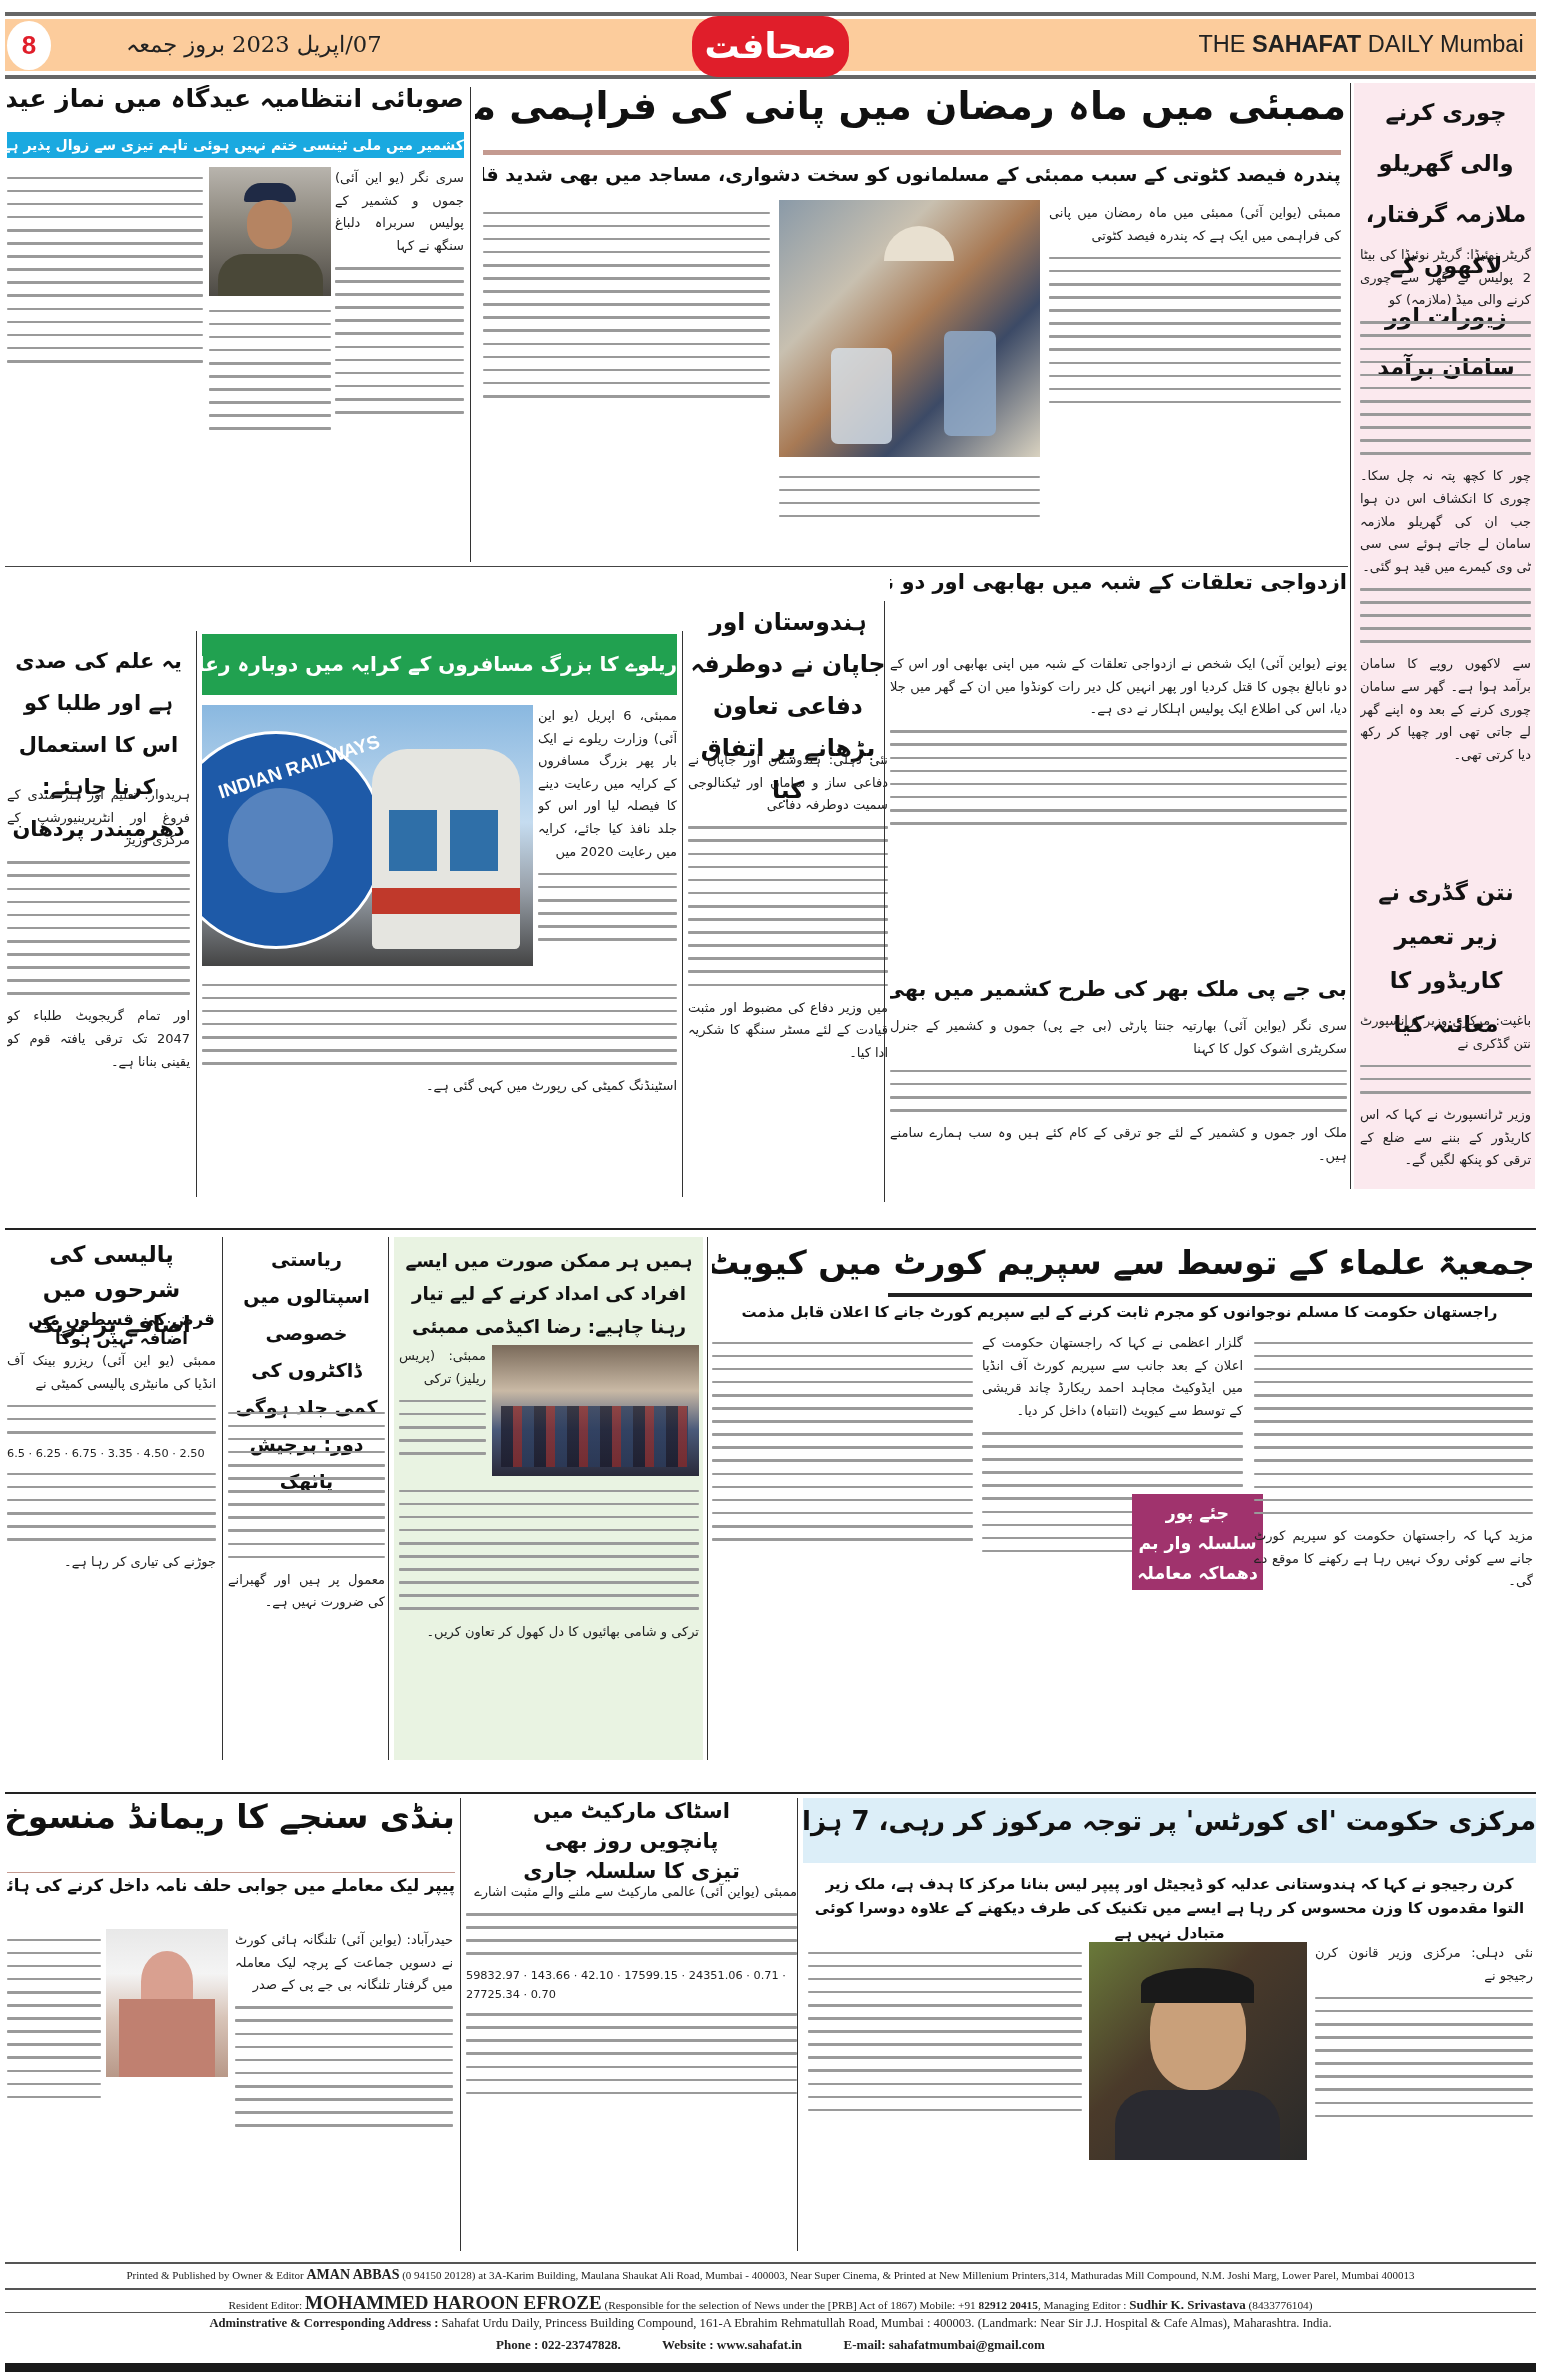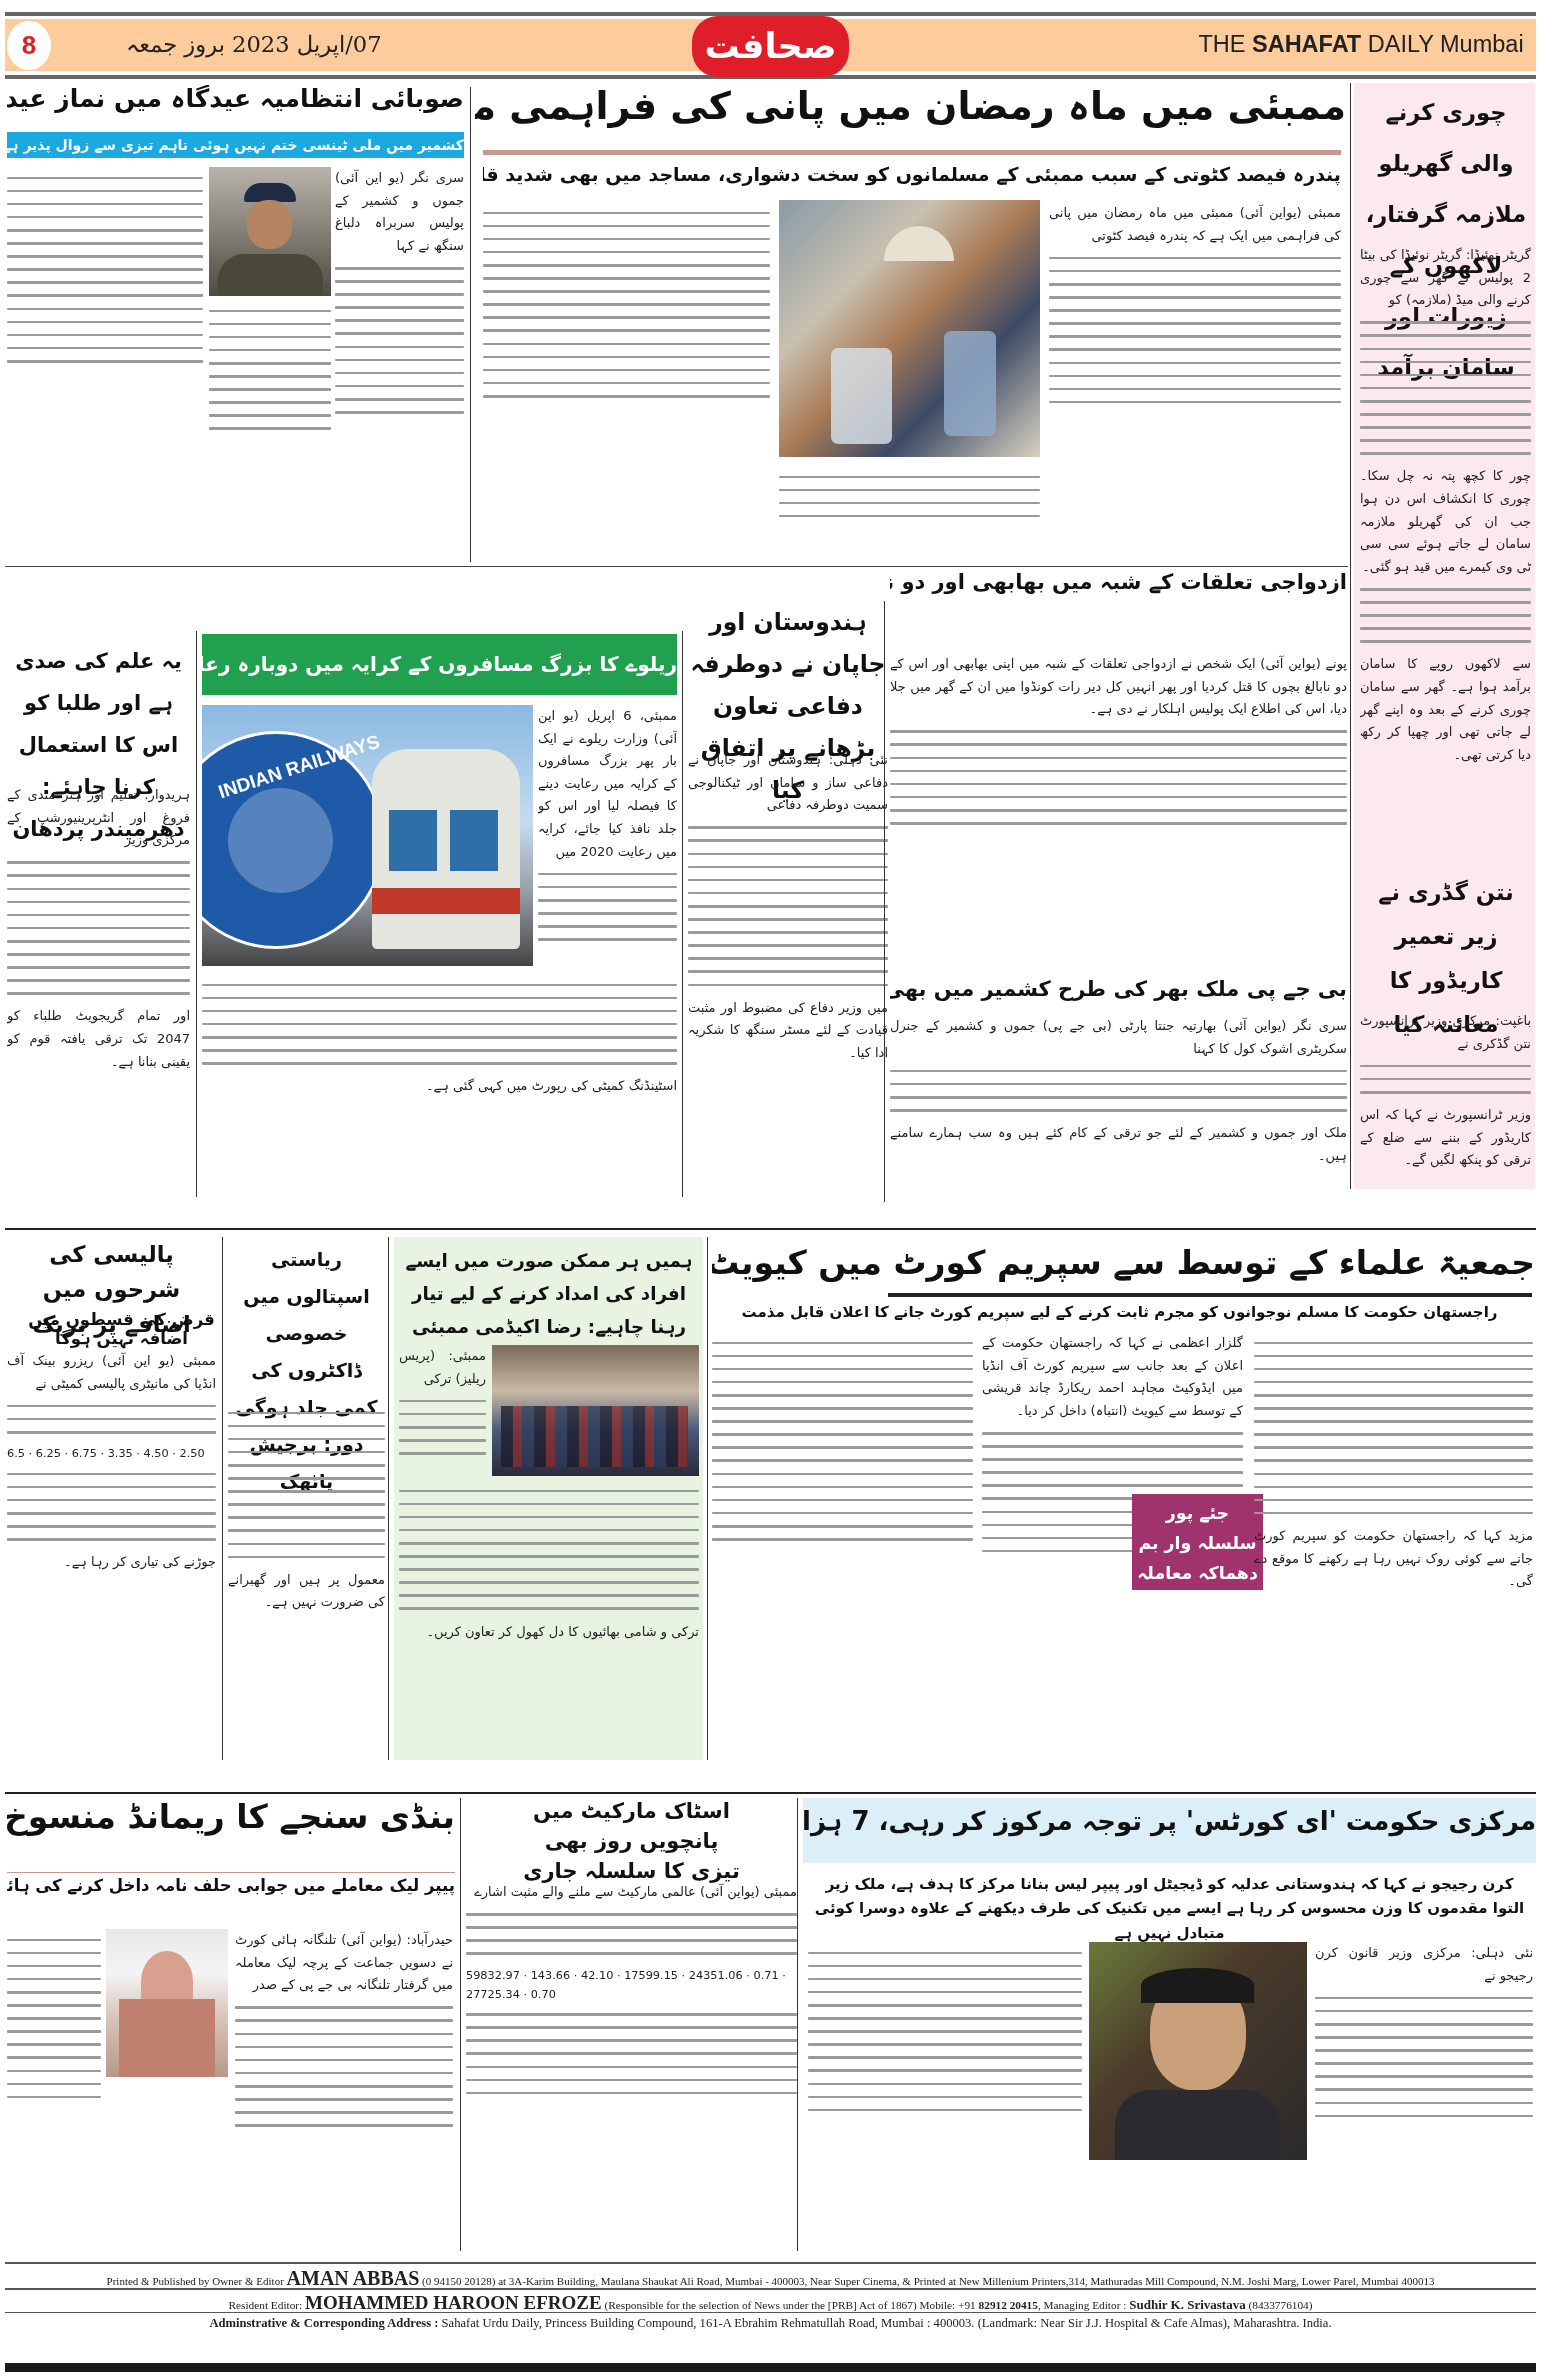--- a/index.html
+++ b/index.html
@@ -259,20 +259,27 @@
     <div class="filler-line"></div>
     <div class="filler-line"></div>
     <div class="filler-line"></div>
     <div class="filler-line"></div>
     <div class="filler-line"></div>
     <div class="filler-line"></div>
   </div>
 
 <div id="footer" class="abs" style="height:118px;">
   <div class="foot-rule" style="top:1.7px; height:2.6px;"></div>
-  <div class="foot-row" style="top:7px; font-size:11px;"><span>Printed &amp; Published by Owner &amp; Editor </span><b style="font-size:20px;">AMAN ABBAS</b><span> (0 94150 20128) at 3A-Karim Building, Maulana Shaukat Ali Road, Mumbai - 400003, Near Super Cinema, &amp; Printed at New Millenium Printers,314, Mathuradas Mill Compound, N.M. Joshi Marg, Lower Parel, Mumbai 400013</span></div>
+  <div class="foot-row" style="top:7px; font-size:11px;"><span>Printed &amp; Published by Owner &amp; Editor </span><b style="font-size:14px;">AMAN ABBAS</b><span> (0 94150 20128) at 3A-Karim Building, Maulana Shaukat Ali Road, Mumbai - 400003, Near Super Cinema, &amp; Printed at New Millenium Printers,314, Mathuradas Mill Compound, N.M. Joshi Marg, Lower Parel, Mumbai 400013</span></div>
   <div class="foot-rule" style="top:28px;"></div>
   <div class="foot-row" style="top:32px; font-size:11.3px;"><span>Resident Editor: </span><b style="font-size:19px;">MOHAMMED HAROON EFROZE</b><span> (Responsible for the selection of News under the [PRB] Act of 1867) Mobile: +91 </span><b>82912 20415</b><span>, Managing Editor : </span><b style="font-size:13px;">Sudhir K. Srivastava</b><span> (8433776104)</span></div>
   <div class="foot-rule" style="top:52px; height:0.9px;"></div>
   <div class="foot-row" style="top:56px; font-size:12.6px;"><b>Adminstrative &amp; Corresponding Address : </b><span>Sahafat Urdu Daily, Princess Building Compound, 161-A Ebrahim Rehmatullah Road, Mumbai : 400003. (Landmark: Near Sir J.J. Hospital &amp; Cafe Almas), Maharashtra. India.</span></div>
+  <div class="foot-row" style="top:77px; font-size:13px; font-weight:bold;">
+    <span>Phone : </span><span>022-23747828.</span>
+    <span style="display:inline-block; width:35px;"></span>
+    <span>Website : </span><span>www.sahafat.in</span>
+    <span style="display:inline-block; width:35px;"></span>
+    <span>E-mail: </span><span>sahafatmumbai@gmail.com</span>
+  </div>
   <div class="foot-rule" style="top:103px; height:8.7px; background:#1a1a1a;"></div>
 </div>
 
 
 </body></html>

